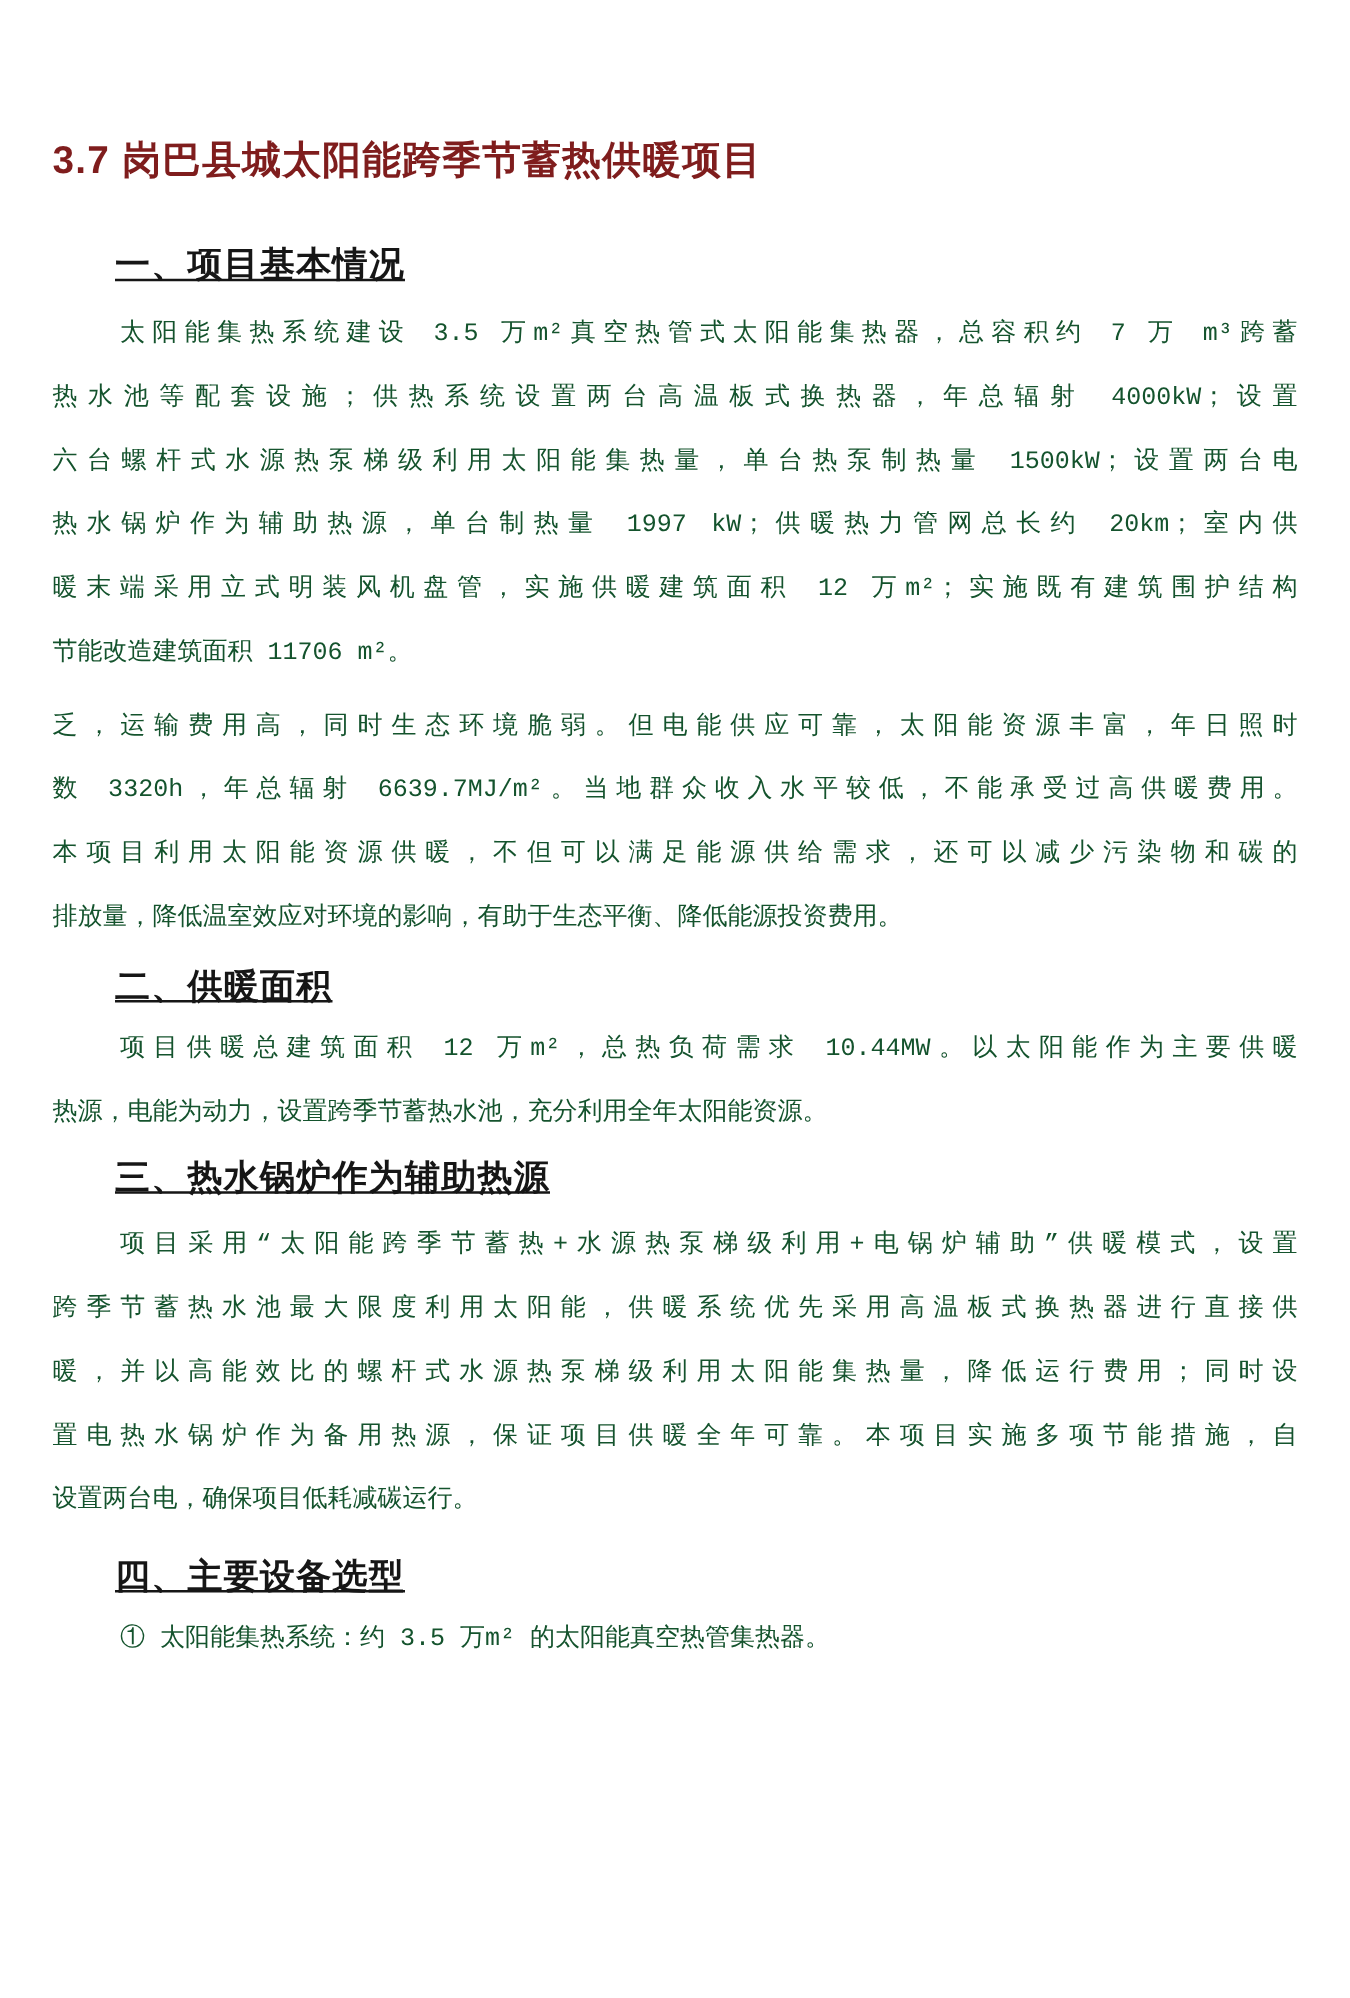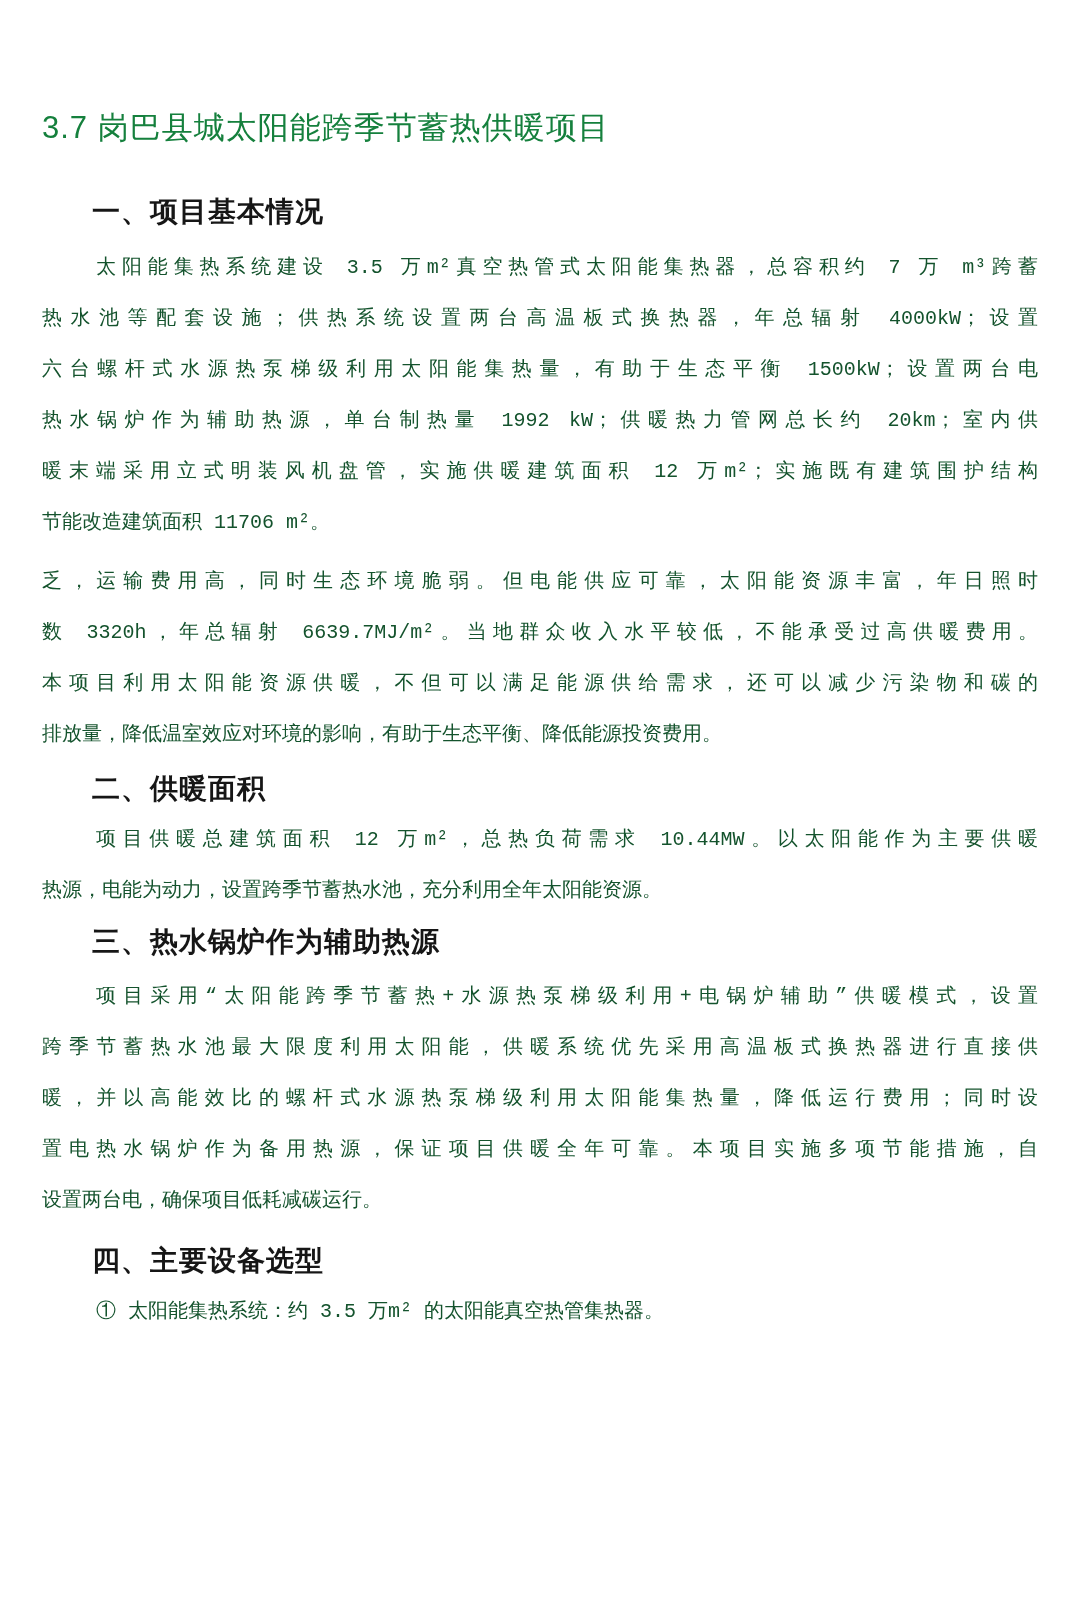--- a/index.html
+++ b/index.html
@@ -19,34 +19,35 @@
     position: relative;
     width: 1080px;
     height: 1598px;
     background: #ffffff;
     box-sizing: border-box;
     padding: 0 42px;
   }
   .doc-title {
     margin-top: 106px;
     font-family: "Liberation Sans", sans-serif;
-    font-weight: normal;
+    font-weight: bold;
     font-size: 31px;
     line-height: 44px;
-    color: #15803d;
+    color: #7f1d1d;
     letter-spacing: 1px;
   }
   .section-heading {
     font-family: "Liberation Sans", sans-serif;
     font-weight: bold;
     font-size: 28px;
     line-height: 51px;
     color: #161616;
     text-indent: 50px;
     letter-spacing: 1px;
+    text-decoration: underline;
   }
   .h-1 { margin-top: 36px; }
   .h-2 { margin-top: 3px; }
   .h-3 { margin-top: 0; }
   .h-4 { margin-top: 9px; }
   .para { margin: 0; }
   .p-1 { margin-top: 5px; }
   .p-2 { margin-top: 8px; }
   .p-4 { margin-top: 4px; }
   .line {
@@ -66,22 +67,22 @@
 
 <div class="page">
 
   <div class="doc-title">3.7 岗巴县城太阳能跨季节蓄热供暖项目</div>
 
   <div>
     <div class="section-heading h-1">一、项目基本情况</div>
     <div class="para p-1">
       <div class="line jf ind">太阳能集热系统建设 3.5 万m²真空热管式太阳能集热器，总容积约 7 万 m³跨蓄</div>
       <div class="line jf">热水池等配套设施；供热系统设置两台高温板式换热器，年总辐射 4000kW；设置</div>
-      <div class="line jf">六台螺杆式水源热泵梯级利用太阳能集热量，有助于生态平衡 1500kW；设置两台电</div>
-      <div class="line jf">热水锅炉作为辅助热源，单台制热量 1992 kW；供暖热力管网总长约 20km；室内供</div>
+      <div class="line jf">六台螺杆式水源热泵梯级利用太阳能集热量，单台热泵制热量 1500kW；设置两台电</div>
+      <div class="line jf">热水锅炉作为辅助热源，单台制热量 1997 kW；供暖热力管网总长约 20km；室内供</div>
       <div class="line jf">暖末端采用立式明装风机盘管，实施供暖建筑面积 12 万m²；实施既有建筑围护结构</div>
       <div class="line">节能改造建筑面积 11706 m²。</div>
     </div>
     <div class="para p-2">
       <div class="line jf">乏，运输费用高，同时生态环境脆弱。但电能供应可靠，太阳能资源丰富，年日照时</div>
       <div class="line jf">数 3320h，年总辐射 6639.7MJ/m²。当地群众收入水平较低，不能承受过高供暖费用。</div>
       <div class="line jf">本项目利用太阳能资源供暖，不但可以满足能源供给需求，还可以减少污染物和碳的</div>
       <div class="line">排放量，降低温室效应对环境的影响，有助于生态平衡、降低能源投资费用。</div>
     </div>
   </div>

